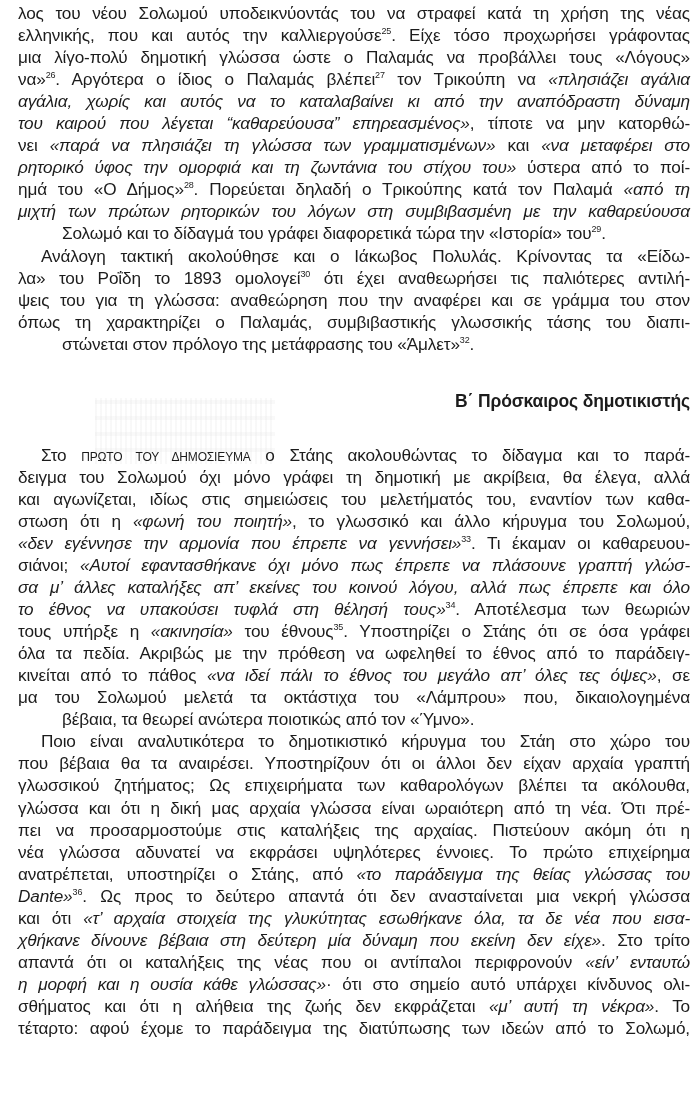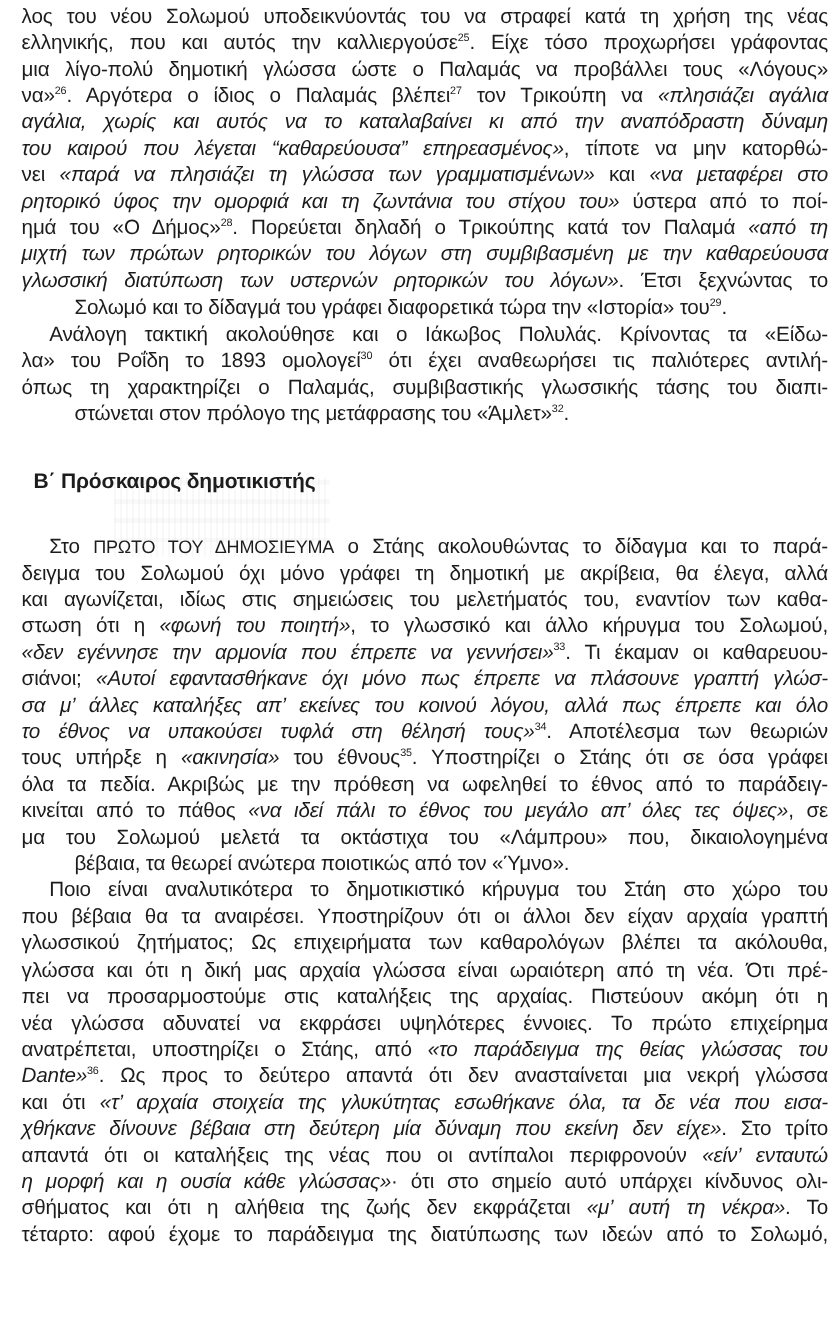--- a/index.html
+++ b/index.html
@@ -8,23 +8,23 @@
     position: absolute; left: 18px; top: 2px; width: 672px;
     font-family: "Liberation Sans", sans-serif;
     font-size: 17.2px; line-height: 22.05px; color: #1c1c1c;
     letter-spacing: -0.15px;
   }
   .line { display: block; white-space: nowrap; text-align: justify; text-align-last: justify; height: 22.05px; }
   .line.last { text-align-last: left; margin-left: 44px; }
   .indent { padding-left: 23px; }
   i { }
   sup { font-size: 9px; line-height: 0; vertical-align: 7px; }
-  .sc { font-size: 15px; }
+  .sc { font-size: 12px; }
   .heading {
-    display: block; text-align: left; font-weight: bold;
+    display: block; text-align: right; font-weight: bold;
     font-size: 17.5px; height: 22px; margin: 35px 0 32px 0; padding-left: 10px;
   }
   .noise {
     position: absolute; left: 95px; top: 398px; width: 180px; height: 66px;
     background:
       repeating-linear-gradient(90deg, rgba(190,190,190,0.18) 0 2px, transparent 2px 5px),
       repeating-linear-gradient(0deg, transparent 0 12px, rgba(200,200,200,0.22) 12px 16px);
     opacity: 0.55;
   }
 </style>
@@ -38,26 +38,26 @@
       <span class="line">λος του νέου Σολωμού υποδεικνύοντάς του να στραφεί κατά τη χρήση της νέας</span>
       <span class="line">ελληνικής, που και αυτός την καλλιεργούσε<sup>25</sup>. Είχε τόσο προχωρήσει γράφοντας</span>
       <span class="line">μια λίγο-πολύ δημοτική γλώσσα ώστε ο Παλαμάς να προβάλλει τους «Λόγους»</span>
       <span class="line">να»<sup>26</sup>. Αργότερα ο ίδιος ο Παλαμάς βλέπει<sup>27</sup> τον Τρικούπη να <i>«πλησιάζει αγάλια</i></span>
       <span class="line"><i>αγάλια, χωρίς και αυτός να το καταλαβαίνει κι από την αναπόδραστη δύναμη</i></span>
       <span class="line"><i>του καιρού που λέγεται “καθαρεύουσα” επηρεασμένος»</i>, τίποτε να μην κατορθώ-</span>
       <span class="line">νει <i>«παρά να πλησιάζει τη γλώσσα των γραμματισμένων»</i> και <i>«να μεταφέρει στο</i></span>
       <span class="line"><i>ρητορικό ύφος την ομορφιά και τη ζωντάνια του στίχου του»</i> ύστερα από το ποί-</span>
       <span class="line">ημά του «Ο Δήμος»<sup>28</sup>. Πορεύεται δηλαδή ο Τρικούπης κατά τον Παλαμά <i>«από τη</i></span>
       <span class="line"><i>μιχτή των πρώτων ρητορικών του λόγων στη συμβιβασμένη με την καθαρεύουσα</i></span>
-      <span class="line"><i>γλωσσική διατύπωση των υστερνών ρητορικών του λόγων»</i>. Έτσι ξεχνώντας το</span>
       <span class="line last">Σολωμό και το δίδαγμά του γράφει διαφορετικά τώρα την «Ιστορία» του<sup>29</sup>.</span>
     </div>
   <div>
       <span class="line indent">Ανάλογη τακτική ακολούθησε και ο Ιάκωβος Πολυλάς. Κρίνοντας τα «Είδω-</span>
       <span class="line">λα» του Ροΐδη το 1893 ομολογεί<sup>30</sup> ότι έχει αναθεωρήσει τις παλιότερες αντιλή-</span>
+      <span class="line">ψεις του για τη γλώσσα: αναθεώρηση που την αναφέρει και σε γράμμα του στον</span>
       <span class="line">όπως τη χαρακτηρίζει ο Παλαμάς, συμβιβαστικής γλωσσικής τάσης του διαπι-</span>
       <span class="line last">στώνεται στον πρόλογο της μετάφρασης του «Άμλετ»<sup>32</sup>.</span>
     </div>
   <div class="heading">Β΄ Πρόσκαιρος δημοτικιστής</div>
   <div>
       <span class="line indent">Στο <span class="sc">ΠΡΩΤΟ ΤΟΥ ΔΗΜΟΣΙΕΥΜΑ</span> ο Στάης ακολουθώντας το δίδαγμα και το παρά-</span>
       <span class="line">δειγμα του Σολωμού όχι μόνο γράφει τη δημοτική με ακρίβεια, θα έλεγα, αλλά</span>
       <span class="line">και αγωνίζεται, ιδίως στις σημειώσεις του μελετήματός του, εναντίον των καθα-</span>
       <span class="line">στωση ότι η <i>«φωνή του ποιητή»</i>, το γλωσσικό και άλλο κήρυγμα του Σολωμού,</span>
       <span class="line"><i>«δεν εγέννησε την αρμονία που έπρεπε να γεννήσει»</i><sup>33</sup>. Τι έκαμαν οι καθαρευου-</span>

